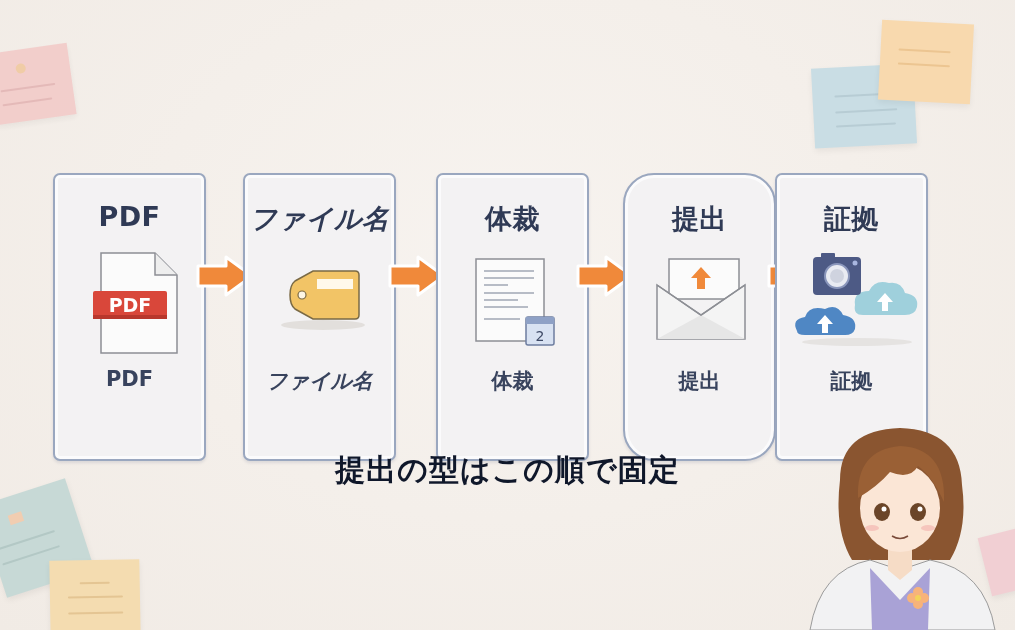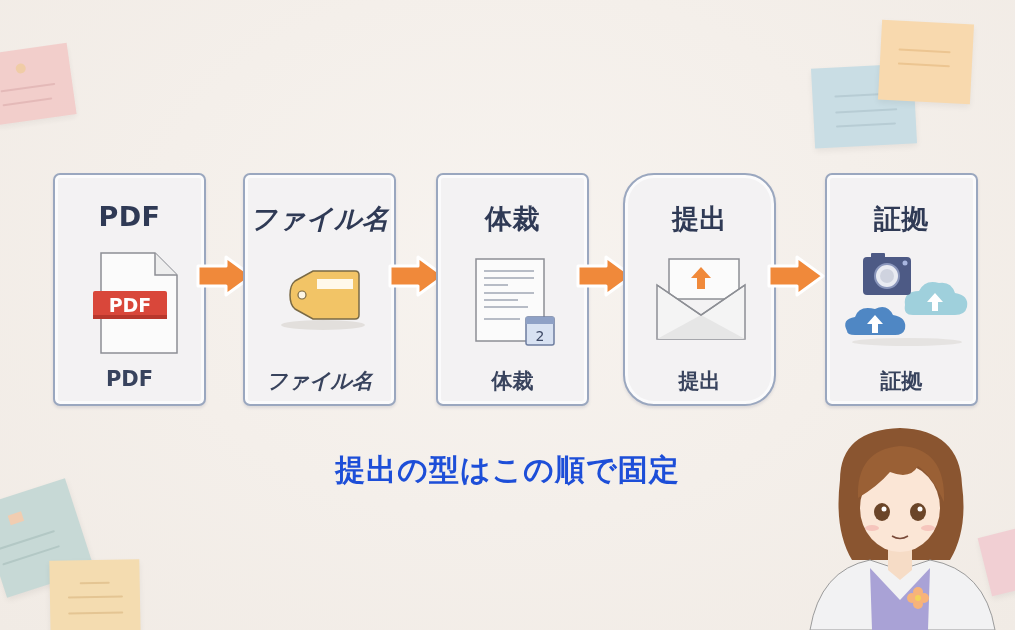--- a/index.html
+++ b/index.html
@@ -2,31 +2,31 @@
 <html><head>
 <meta charset="utf-8">
 <style>
   html,body{margin:0;padding:0;}
   body{width:1015px;height:630px;overflow:hidden;position:relative;
     background:#f4efea;
     background-image:radial-gradient(ellipse at 50% 40%, #f7f3ef 0%, #f1ebe5 100%);
     font-family:"DejaVu Sans","Liberation Sans",sans-serif;color:#2f3a55;}
   .note{position:absolute;box-shadow:0 3px 6px rgba(0,0,0,0.06);}
   .note .ln{position:absolute;height:2px;border-radius:1px;}
-  .card{position:absolute;top:173px;width:153px;height:233px;box-sizing:border-box;
+  .card{position:absolute;top:173px;width:153px;height:288px;box-sizing:border-box;
     background:#f3f2f3;border:2px solid #9aa7bf;border-radius:7px;
     box-shadow:inset 0 0 0 3px #fbfbfc, 0 2px 3px rgba(80,90,120,0.15);}
   .card .title{position:absolute;top:26px;left:0;right:0;text-align:center;
     font-size:27px;font-weight:bold;color:#2f3a55;letter-spacing:0.5px;}
   .card .label{position:absolute;top:192px;left:0;right:0;text-align:center;
     font-size:21px;font-weight:bold;color:#38435d;}
   .card .icon{position:absolute;left:0;right:0;top:70px;height:115px;}
   .arrow{position:absolute;top:255px;width:60px;height:42px;}
   .caption{position:absolute;top:450px;left:0;width:1015px;text-align:center;
-    font-size:30px;font-weight:bold;color:#1d4ed8;letter-spacing:1px;}
+    font-size:30px;font-weight:bold;color:#0f172a;letter-spacing:1px;}
   .avatar{position:absolute;left:800px;top:420px;width:215px;height:210px;}
 </style>
 </head>
 <body>
 
 <div class="note" style="left:-8px;top:48px;width:80px;height:72px;background:#f2c9c7;transform:rotate(-8deg);opacity:0.85;">
   <div style="position:absolute;left:26px;top:14px;width:10px;height:10px;border-radius:50%;background:#f0c79b;"></div>
   <div class="ln" style="left:8px;top:38px;width:55px;background:#e2b1b0;"></div>
   <div class="ln" style="left:8px;top:52px;width:50px;background:#e2b1b0;"></div>
 </div>
@@ -129,21 +129,21 @@
   </div>
   <div class="label">提出</div>
 </div>
 
 <div class="arrow" style="left:767px;">
   <svg width="60" height="42" viewBox="0 0 60 42">
     <path d="M2 11 H30 V2 L56 21 L30 40 V31 H2 Z" fill="#f0893a" stroke="#ffffff" stroke-width="3" stroke-linejoin="round"></path>
   </svg>
 </div>
 
-<div class="card" style="left:825px;">
+<div class="card" style="left:775px;">
   <div class="title">証拠</div>
   <div class="icon">
     <svg width="153" height="115" viewBox="0 0 153 115">
       <ellipse cx="80" cy="97" rx="55" ry="4" fill="#e5e3e1"></ellipse>
 
       <path d="M78 60 Q76 46 92 46 Q98 34 112 38 Q124 36 128 48 Q142 50 140 62 Q138 70 128 70 H86 Q76 70 78 60 Z" fill="#9fd0dc"></path>
       <path d="M108 48 L116 57 H111 V66 H105 V57 H100 Z" fill="#ffffff"></path>
 
       <rect x="36" y="12" width="48" height="38" rx="4" fill="#4d5a85"></rect>
       <rect x="44" y="8" width="14" height="6" rx="1" fill="#4d5a85"></rect>

